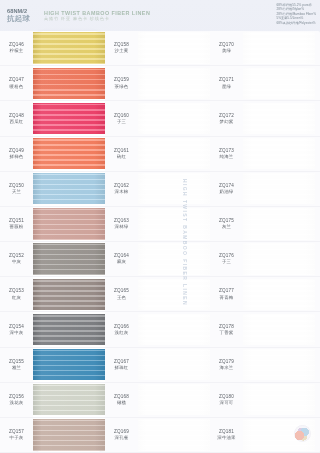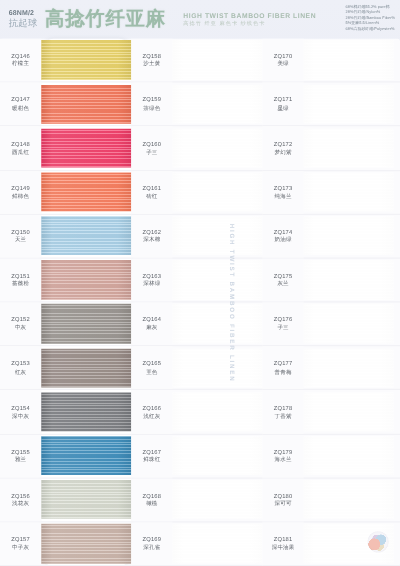--- a/index.html
+++ b/index.html
@@ -26,21 +26,21 @@
     margin-left: 7px;
     display: flex; flex-direction: column;
     justify-content: center;
     line-height: 1.05;
   }
   .hdr-nm {
     font-size: 5.6px; font-weight: bold;
     color: #6f7c86; letter-spacing: .1px;
   }
   .hdr-anti {
-    font-size: 7.4px; font-weight: normal;
+    font-size: 7.4px; font-weight: bold;
     color: #9aa9b5; letter-spacing: .3px;
   }
   .hdr-title {
     margin-left: 6px;
     font-size: 15.5px; font-weight: bold;
     color: #9dbcaa;
     letter-spacing: .6px;
     text-shadow: 0 0 1px rgba(157,188,170,.5);
   }
   .hdr-en {
@@ -184,21 +184,20 @@
 </head>
 <body>
 
 <div id="page">
 
   <div id="header">
     <div class="hdr-left">
       <div class="hdr-nm">68NM/2</div>
       <div class="hdr-anti">抗起球</div>
     </div>
-    <div class="hdr-title">高捻竹纤亚麻</div>
     <div class="hdr-en">
       <div class="hdr-en-1">HIGH TWIST BAMBOO FIBER LINEN</div>
       <div class="hdr-en-2">高捻竹 纤亚 麻色卡 纱线色卡</div>
     </div>
     <div class="hdr-spec">
       <div>68%棉纤维55.2% pure棉</div>
       <div>28%竹纤维/Nylon%</div>
       <div>28%竹纤维/Bamboo Fiber%</div>
       <div>5%亚麻5.5/Linen%</div>
       <div>68%高捻纱纤维/Polyester%</div>

